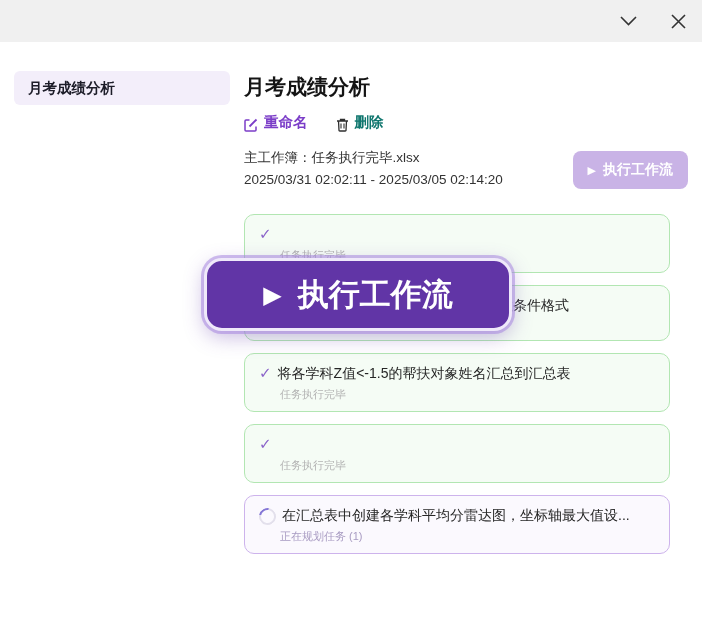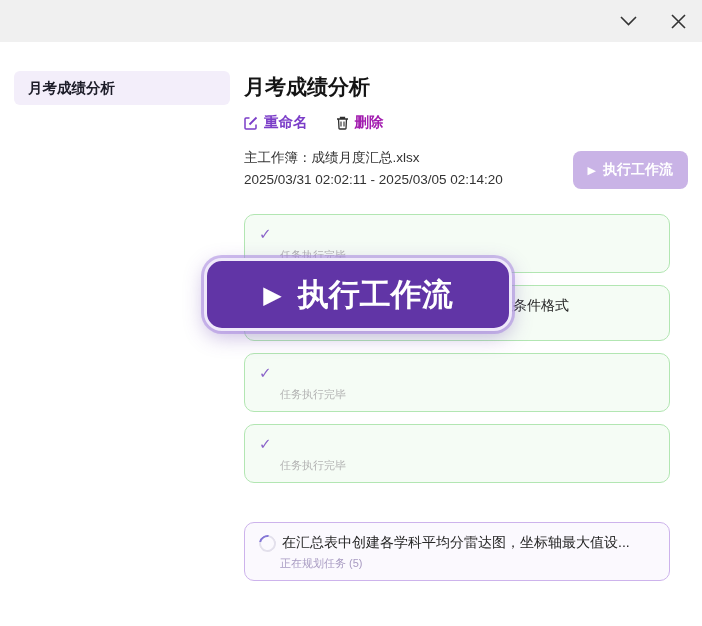--- a/index.html
+++ b/index.html
@@ -23,40 +23,40 @@
   .side-item{
     height:34px;margin-bottom:9px;border-radius:6px;
     display:flex;align-items:center;padding:0 14px;
     font-size:14.5px;font-weight:600;color:#1c1c28;cursor:pointer;
     white-space:nowrap;
   }
   .side-item.selected{background:#f3eefa;}
   .main{flex:1;padding-right:14px;}
   .main-title{font-size:21px;font-weight:700;color:#141414;margin:2px 0 12px 0;}
   .actions{display:flex;align-items:center;gap:28px;margin-bottom:15px;}
-  .action{display:flex;align-items:center;gap:6px;font-size:14.5px;font-weight:700;cursor:pointer;}
+  .action{display:flex;align-items:flex-end;gap:6px;font-size:14.5px;font-weight:700;cursor:pointer;}
   .action.rename{color:#7b3dc8;}
-  .action.delete{color:#a21caf;}
+  .action.delete{color:#0f766e;}
   .action svg{display:block;}
   .meta-row{display:flex;justify-content:space-between;align-items:flex-start;}
   .meta-lines{font-size:13.5px;color:#333333;line-height:1.6;}
   .run-btn{
     background:#c9b3e6;color:#ffffff;border:none;border-radius:8px;
     height:38px;padding:0 15px;display:flex;align-items:center;gap:7px;
     font-size:14px;font-weight:700;cursor:pointer;margin-top:4px;
     font-family:inherit;
   }
   .run-btn .play{font-size:11px;line-height:1;}
   
   .tasks{margin-top:24px;width:426px;display:flex;flex-direction:column;gap:12px;}
   .task-card{
     box-sizing:border-box;border:1px solid #b2e6b2;background:#f5fcf5;
     border-radius:10px;padding:9px 14px;min-height:56px;cursor:pointer;
   }
-  .task-card.planning{border-color:#cdb3ec;background:#fbf9fe;margin-top:27px;}
+  .task-card.planning{border-color:#cdb3ec;background:#fbf9fe;}
   .task-line{display:flex;align-items:flex-start;gap:6px;font-size:14px;color:#262626;line-height:20px;white-space:nowrap;}
   .check{color:#8a63c9;font-size:15px;font-weight:700;flex:none;line-height:20px;}
   .spinner{
     flex:none;width:13px;height:13px;margin-top:3px;border-radius:50%;
     border:2px solid #e3e0ec;border-top-color:#8577d6;transform:rotate(-35deg);
   }
   .task-status{font-size:11px;color:#b3b3b3;margin:4px 0 0 21px;}
   .task-card.planning .task-status{color:#a89bc2;}
   .task-card.partial .task-line{padding-left:240px;}
   
@@ -110,21 +110,21 @@
           <path d="M1,3 L12,3 M4.5,3 L4.5,1.5 L8.5,1.5 L8.5,3" fill="none" stroke="#2f2f2f" stroke-width="1.3"></path>
           <path d="M2.5,3 L3,12.5 Q3,13 3.8,13 L9.2,13 Q10,13 10,12.5 L10.5,3" fill="none" stroke="#2f2f2f" stroke-width="1.3"></path>
           <path d="M5,5.5 L5,10.5 M8,5.5 L8,10.5" stroke="#2f2f2f" stroke-width="1.1"></path>
         </svg>
         <span>删除</span>
       </div>
     </div>
 
     <div class="meta-row">
       <div class="meta-lines">
-        <div>主工作簿：成绩月度汇总.xlsx</div>
+        <div>主工作簿：任务执行完毕.xlsx</div>
         <div>2025/03/31 02:02:11 - 2025/03/05 02:14:20</div>
       </div>
       <button class="run-btn">
         <span class="play">▶</span>
         <span>执行工作流</span>
       </button>
     </div>
 
     <div class="tasks">
 
@@ -137,37 +137,38 @@
 
       <div class="task-card partial">
         <div class="task-line">
           <span>置条件格式</span>
         </div>
       </div>
 
       <div class="task-card">
         <div class="task-line">
           <span class="check">✓</span>
+          <span>将各学科Z值&lt;-1.5的帮扶对象姓名汇总到汇总表</span>
         </div>
         <div class="task-status">任务执行完毕</div>
       </div>
 
       <div class="task-card">
         <div class="task-line">
           <span class="check">✓</span>
         </div>
         <div class="task-status">任务执行完毕</div>
       </div>
 
       <div class="task-card planning">
         <div class="task-line">
           <span class="spinner"></span>
           <span>在汇总表中创建各学科平均分雷达图，坐标轴最大值设...</span>
         </div>
-        <div class="task-status">正在规划任务 (5)</div>
+        <div class="task-status">正在规划任务 (1)</div>
       </div>
 
     </div>
   </div>
 </div>
 
 <div class="overlay-btn">
   <span class="play">▶</span>
   <span>执行工作流</span>
 </div>

